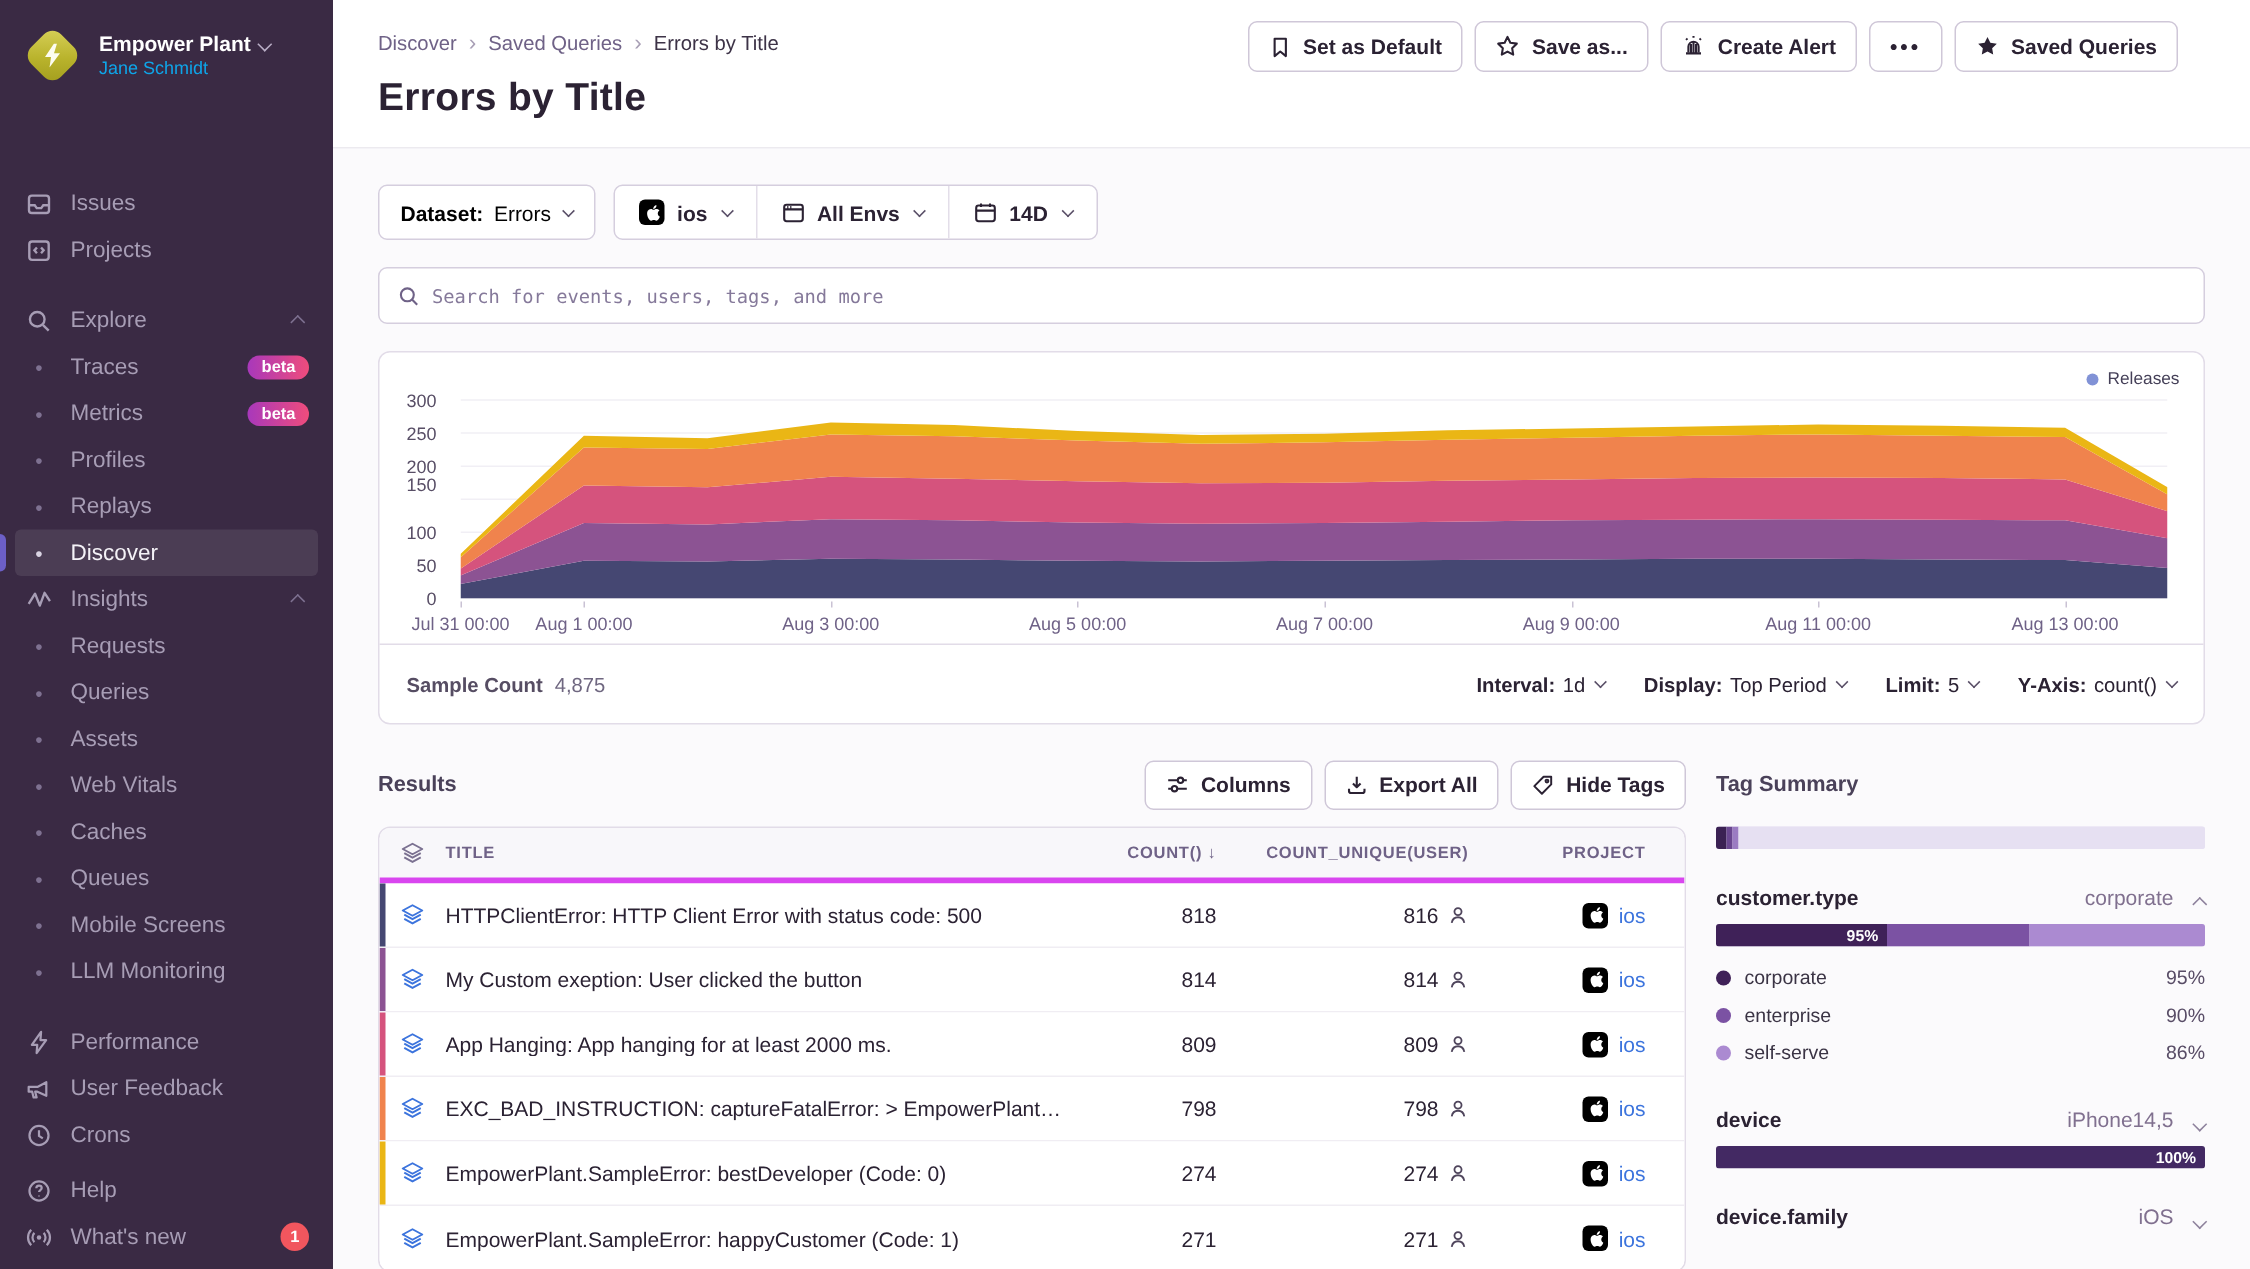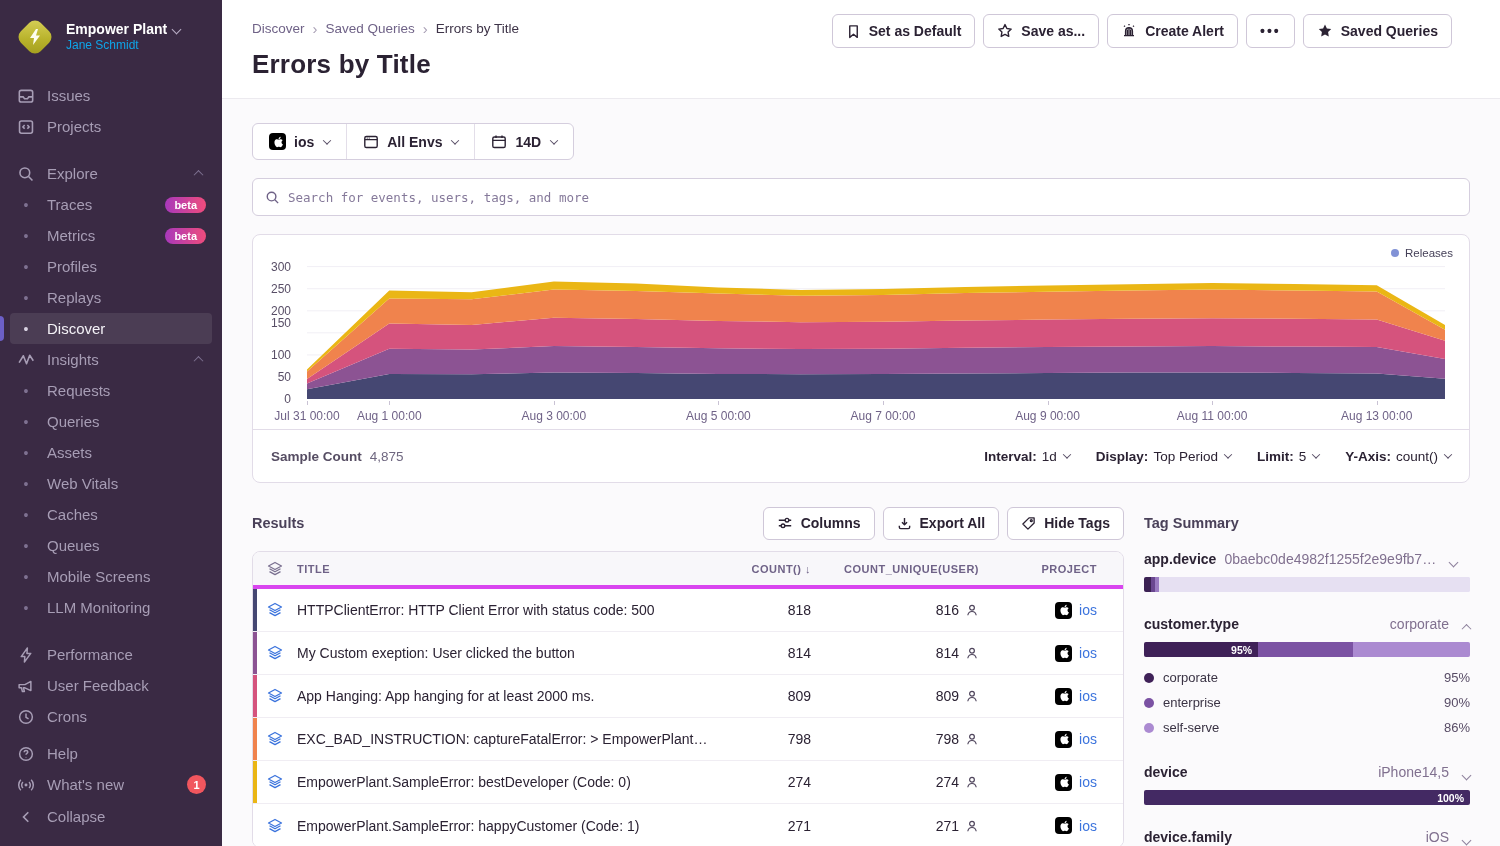--- a/index.html
+++ b/index.html
@@ -1,20 +1,20 @@
 <!DOCTYPE html>
 <html><head>
 <meta charset="utf-8">
 <style>
   * { box-sizing: border-box; margin: 0; padding: 0; }
   html,body { width:1500px; height:846px; overflow:hidden; }
   body { font-family:"Liberation Sans", sans-serif; background:#fff; display:flex; color:#2b2233; }
 
   
-  .sidebar { width:222px; flex-shrink:0; background:#3a2a44; display:flex; flex-direction:column; padding:12px 0 14px; position:relative; }
+  .sidebar { width:222px; flex-shrink:0; background:#3a2a44; display:flex; flex-direction:column; padding:12px 0 14px; position:relative;gap:40px; }
   .org { display:flex; align-items:center; gap:12px; padding:6px 14px 14px 16px; }
   .logo-wrap { width:38px; height:38px; position:relative; flex-shrink:0; }
   .logo-diamond { position:absolute; left:5px; top:5px; width:28px; height:28px; border-radius:8px; transform:rotate(45deg); background:linear-gradient(135deg,#d9d25b 0%,#b9b32c 55%,#a19c1d 100%); }
   .logo-bolt { position:absolute; left:0; top:0; width:38px; height:38px; display:flex; align-items:center; justify-content:center; }
   .org-names { line-height:1.25; min-width:0; }
   .org-name { color:#fff; font-weight:700; font-size:14px; display:flex; align-items:center; gap:6px; white-space:nowrap; }
   .org-user { color:#0ea5e9; font-size:12px; }
   .nav { display:flex; flex-direction:column; flex:1; padding-top:10px; }
   .nav-item { height:31px; display:flex; align-items:center; margin:0 10px; padding:0 6px; border-radius:4px; color:#a79db5; font-size:15px; cursor:pointer; position:relative; }
   .nav-item .ic { width:20px; display:flex; justify-content:center; flex-shrink:0; }
@@ -350,20 +350,25 @@
             </svg>
           </span>
         <span>Saved Queries</span>
       </button>
     </div>
   </div>
 
   <div class="content">
 
     <div class="filter-row">
+      <button class="fbtn">
+        <b>Dataset:</b>
+        <span>Errors</span>
+        <span class="chev-sm"></span>
+      </button>
       <div class="fgroup">
         <div class="fseg">
           <span class="apple-chip">
               <svg width="10" height="12" viewBox="0 0 14 16" fill="#fff">
                 <path d="M11.9 8.6c0-1.9 1.5-2.8 1.6-2.9-.9-1.3-2.2-1.4-2.7-1.5-1.1-.1-2.2.7-2.8.7-.6 0-1.5-.7-2.4-.7-1.2 0-2.4.7-3 1.8-1.3 2.2-.3 5.6 .9 7.4.6.9 1.3 1.9 2.3 1.8 1 0 1.3-.6 2.4-.6 1.1 0 1.5.6 2.4.6 1 0 1.7-.9 2.3-1.8.7-1 1-2.1 1-2.1s-2-1-2-2.7zM9.9 3.1c.5-.6.9-1.5.8-2.4-.8 0-1.7.5-2.2 1.2-.5.6-.9 1.5-.8 2.3.9.1 1.7-.5 2.2-1.1z"></path>
               </svg>
             </span>
           <span>ios</span>
           <span class="chev-sm"></span>
         </div>
@@ -711,25 +716,20 @@
                 <span class="proj-link">ios</span>
               </div>
           </div>
         </div>
       </div>
 
       <div class="tags-col">
         <div class="tag-title">Tag Summary</div>
 
         <div class="tag-section">
-          <div class="tag-head">
-            <span class="tag-key">app.device</span>
-            <span class="tag-val">0baebc0de4982f1255f2e9e9fb7…</span>
-            <span class="chev"></span>
-          </div>
           <div class="bar">
               <span class="seg" style="width: 2.2%; background: rgb(59, 33, 83);"></span>
               <span class="seg" style="width: 1.3%; background: rgb(106, 71, 144);"></span>
               <span class="seg" style="width: 1.1%; background: rgb(155, 124, 194);"></span>
               <span class="seg" style="width: 95.4%; background: rgb(230, 224, 242);"></span>
             </div>
         </div>
 
         <div class="tag-gap"></div>
 

